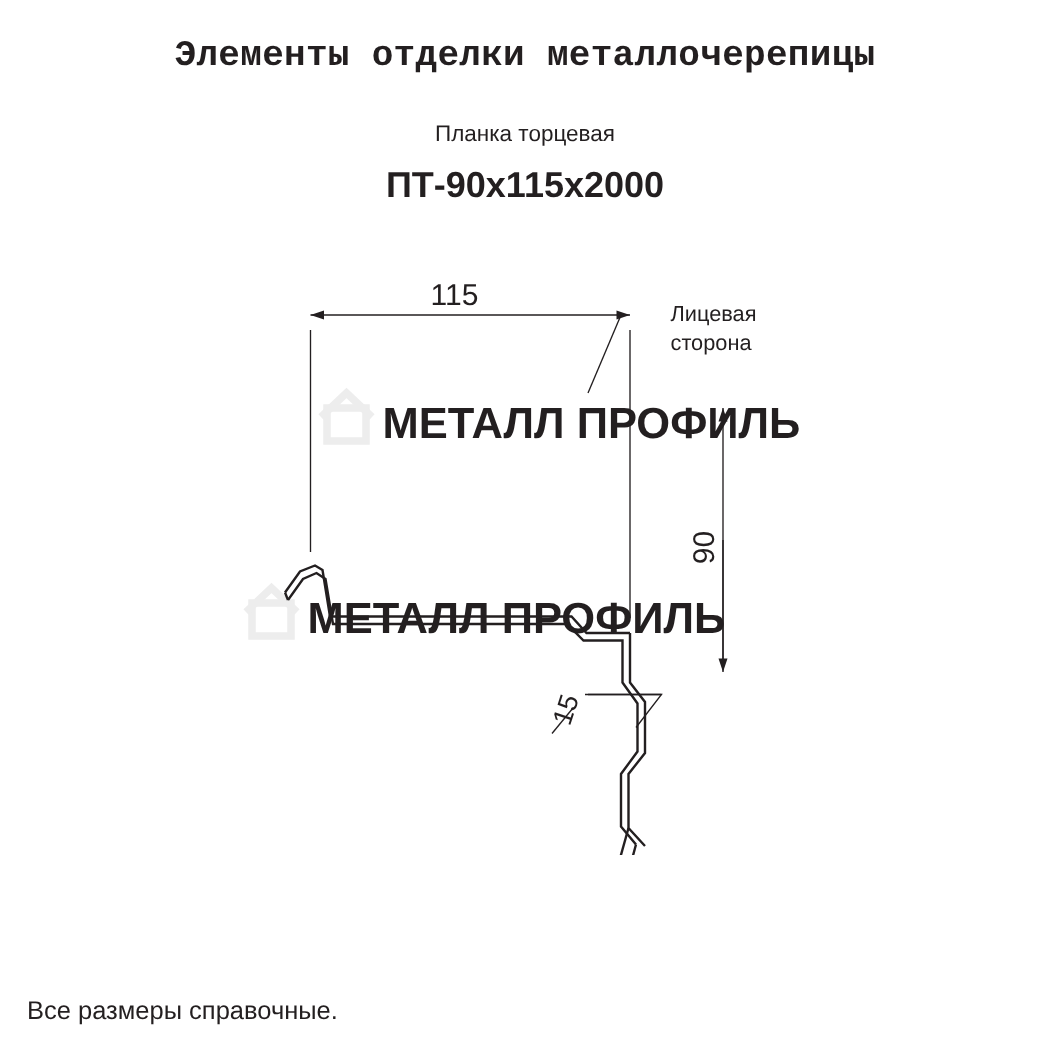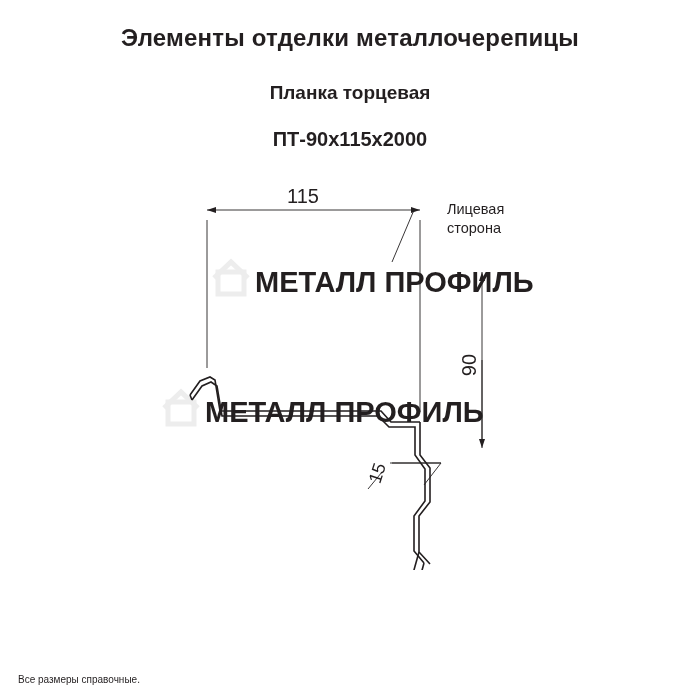--- a/index.html
+++ b/index.html
@@ -24,32 +24,33 @@
   .title-block {
     text-align: center;
     padding-top: 24px;
   }
   .main-title {
     font-size: 24px;
     font-weight: bold;
     letter-spacing: 0.2px;
     margin: 0;
     color: #231f20;
+    font-family: Liberation Mono, monospace;
   }
   .sub-title {
-    font-size: 19px;
-    font-weight: bold;
+    font-size: 15px;
+    font-weight: normal;
     margin: 0;
     padding-top: 30px;
     color: #231f20;
   }
   .code-title {
-    font-size: 20px;
+    font-size: 24px;
     font-weight: bold;
-    margin: 12px;
+    margin: 0;
     padding-top: 12px;
     color: #231f20;
   }
   .drawing {
     position: absolute;
     left: 0;
     top: 150px;
     width: 700px;
     height: 420px;
   }
@@ -58,21 +59,21 @@
     left: 0;
     top: 0;
     width: 700px;
     height: 700px;
     pointer-events: none;
   }
   .footer {
     position: absolute;
     left: 18px;
     bottom: 13px;
-    font-size: 10px;
+    font-size: 17px;
     line-height: 1.55;
     color: #231f20;
   }
   .footer div { white-space: nowrap; }
   svg text {
     font-family: "Liberation Sans", sans-serif;
     fill: #231f20;
   }
 </style>
 </head>

